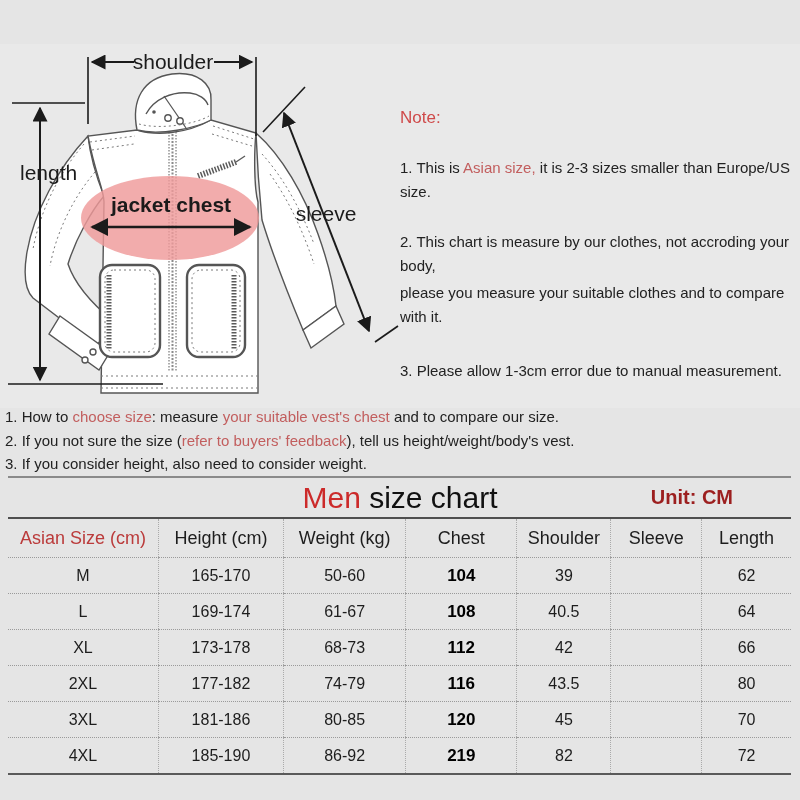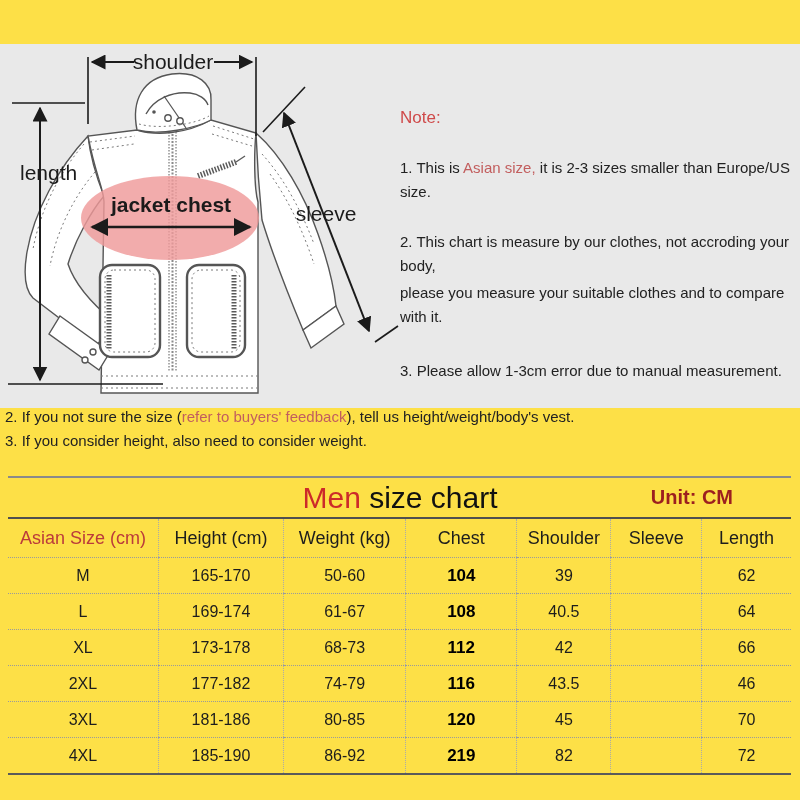--- a/index.html
+++ b/index.html
@@ -1,17 +1,17 @@
 <!DOCTYPE html>
 <html><head>
 <meta charset="utf-8">
 <style>
   html,body{margin:0;padding:0;background:#fff;}
   .sheet{
-    position:relative;width:800px;height:800px;background:#fde047;
+    position:relative;width:800px;height:800px;background:#e5e5e5;
     font-family:"Liberation Sans","DejaVu Sans",sans-serif;color:#1b1b1b;overflow:hidden;
   }
   
   .gray-panel{position:absolute;left:0;top:44px;width:800px;height:364px;background:#e9e9e9;}
   .diagram-svg{position:absolute;left:0;top:0;width:400px;height:364px;}
   svg text{font-family:"Liberation Sans","DejaVu Sans",sans-serif;fill:#1b1b1b;}
   .measure-label{font-size:21px;}
   .chest-label{font-size:21px;font-weight:600;}
   
   .note-panel{position:absolute;left:400px;right:10px;top:62px;font-size:15px;line-height:24px;color:#222;}
@@ -133,20 +133,21 @@
     <div class="note-panel">
       <div class="note-title">Note:</div>
       <div class="note-line"><span>1. This is </span><span class="seg-red">Asian size,</span><span> it is 2-3 sizes smaller than Europe/US size.</span></div>
       <div class="note-line"><span>2. This chart is measure by our clothes, not accroding your body,</span></div>
       <div class="note-line cont"><span>please you measure your suitable clothes and to compare with it.</span></div>
       <div class="note-line last"><span>3. Please allow 1-3cm error due to manual measurement.</span></div>
     </div>
   </div>
 
   <div class="instructions">
+    <div><span>1. How to </span><span class="seg-red">choose size</span><span>: measure </span><span class="seg-red">your suitable vest's chest</span><span> and to compare our size.</span></div>
     <div><span>2. If you not sure the size (</span><span class="seg-red">refer to buyers' feedback</span><span>), tell us height/weight/body's vest.</span></div>
     <div><span>3. If you consider height, also need to consider weight.</span></div>
   </div>
 
   <div class="divider-top"></div>
   <div class="title-band">
     <div class="chart-title"><span class="seg-title-red">Men </span><span>size chart</span></div>
     <div class="unit-label">Unit: CM</div>
   </div>
 
@@ -199,21 +200,21 @@
         <td></td>
         <td>66</td>
       </tr>
       <tr>
         <td>2XL</td>
         <td>177-182</td>
         <td>74-79</td>
         <td class="chest">116</td>
         <td>43.5</td>
         <td></td>
-        <td>46</td>
+        <td>80</td>
       </tr>
       <tr>
         <td>3XL</td>
         <td>181-186</td>
         <td>80-85</td>
         <td class="chest">120</td>
         <td>45</td>
         <td></td>
         <td>70</td>
       </tr>

